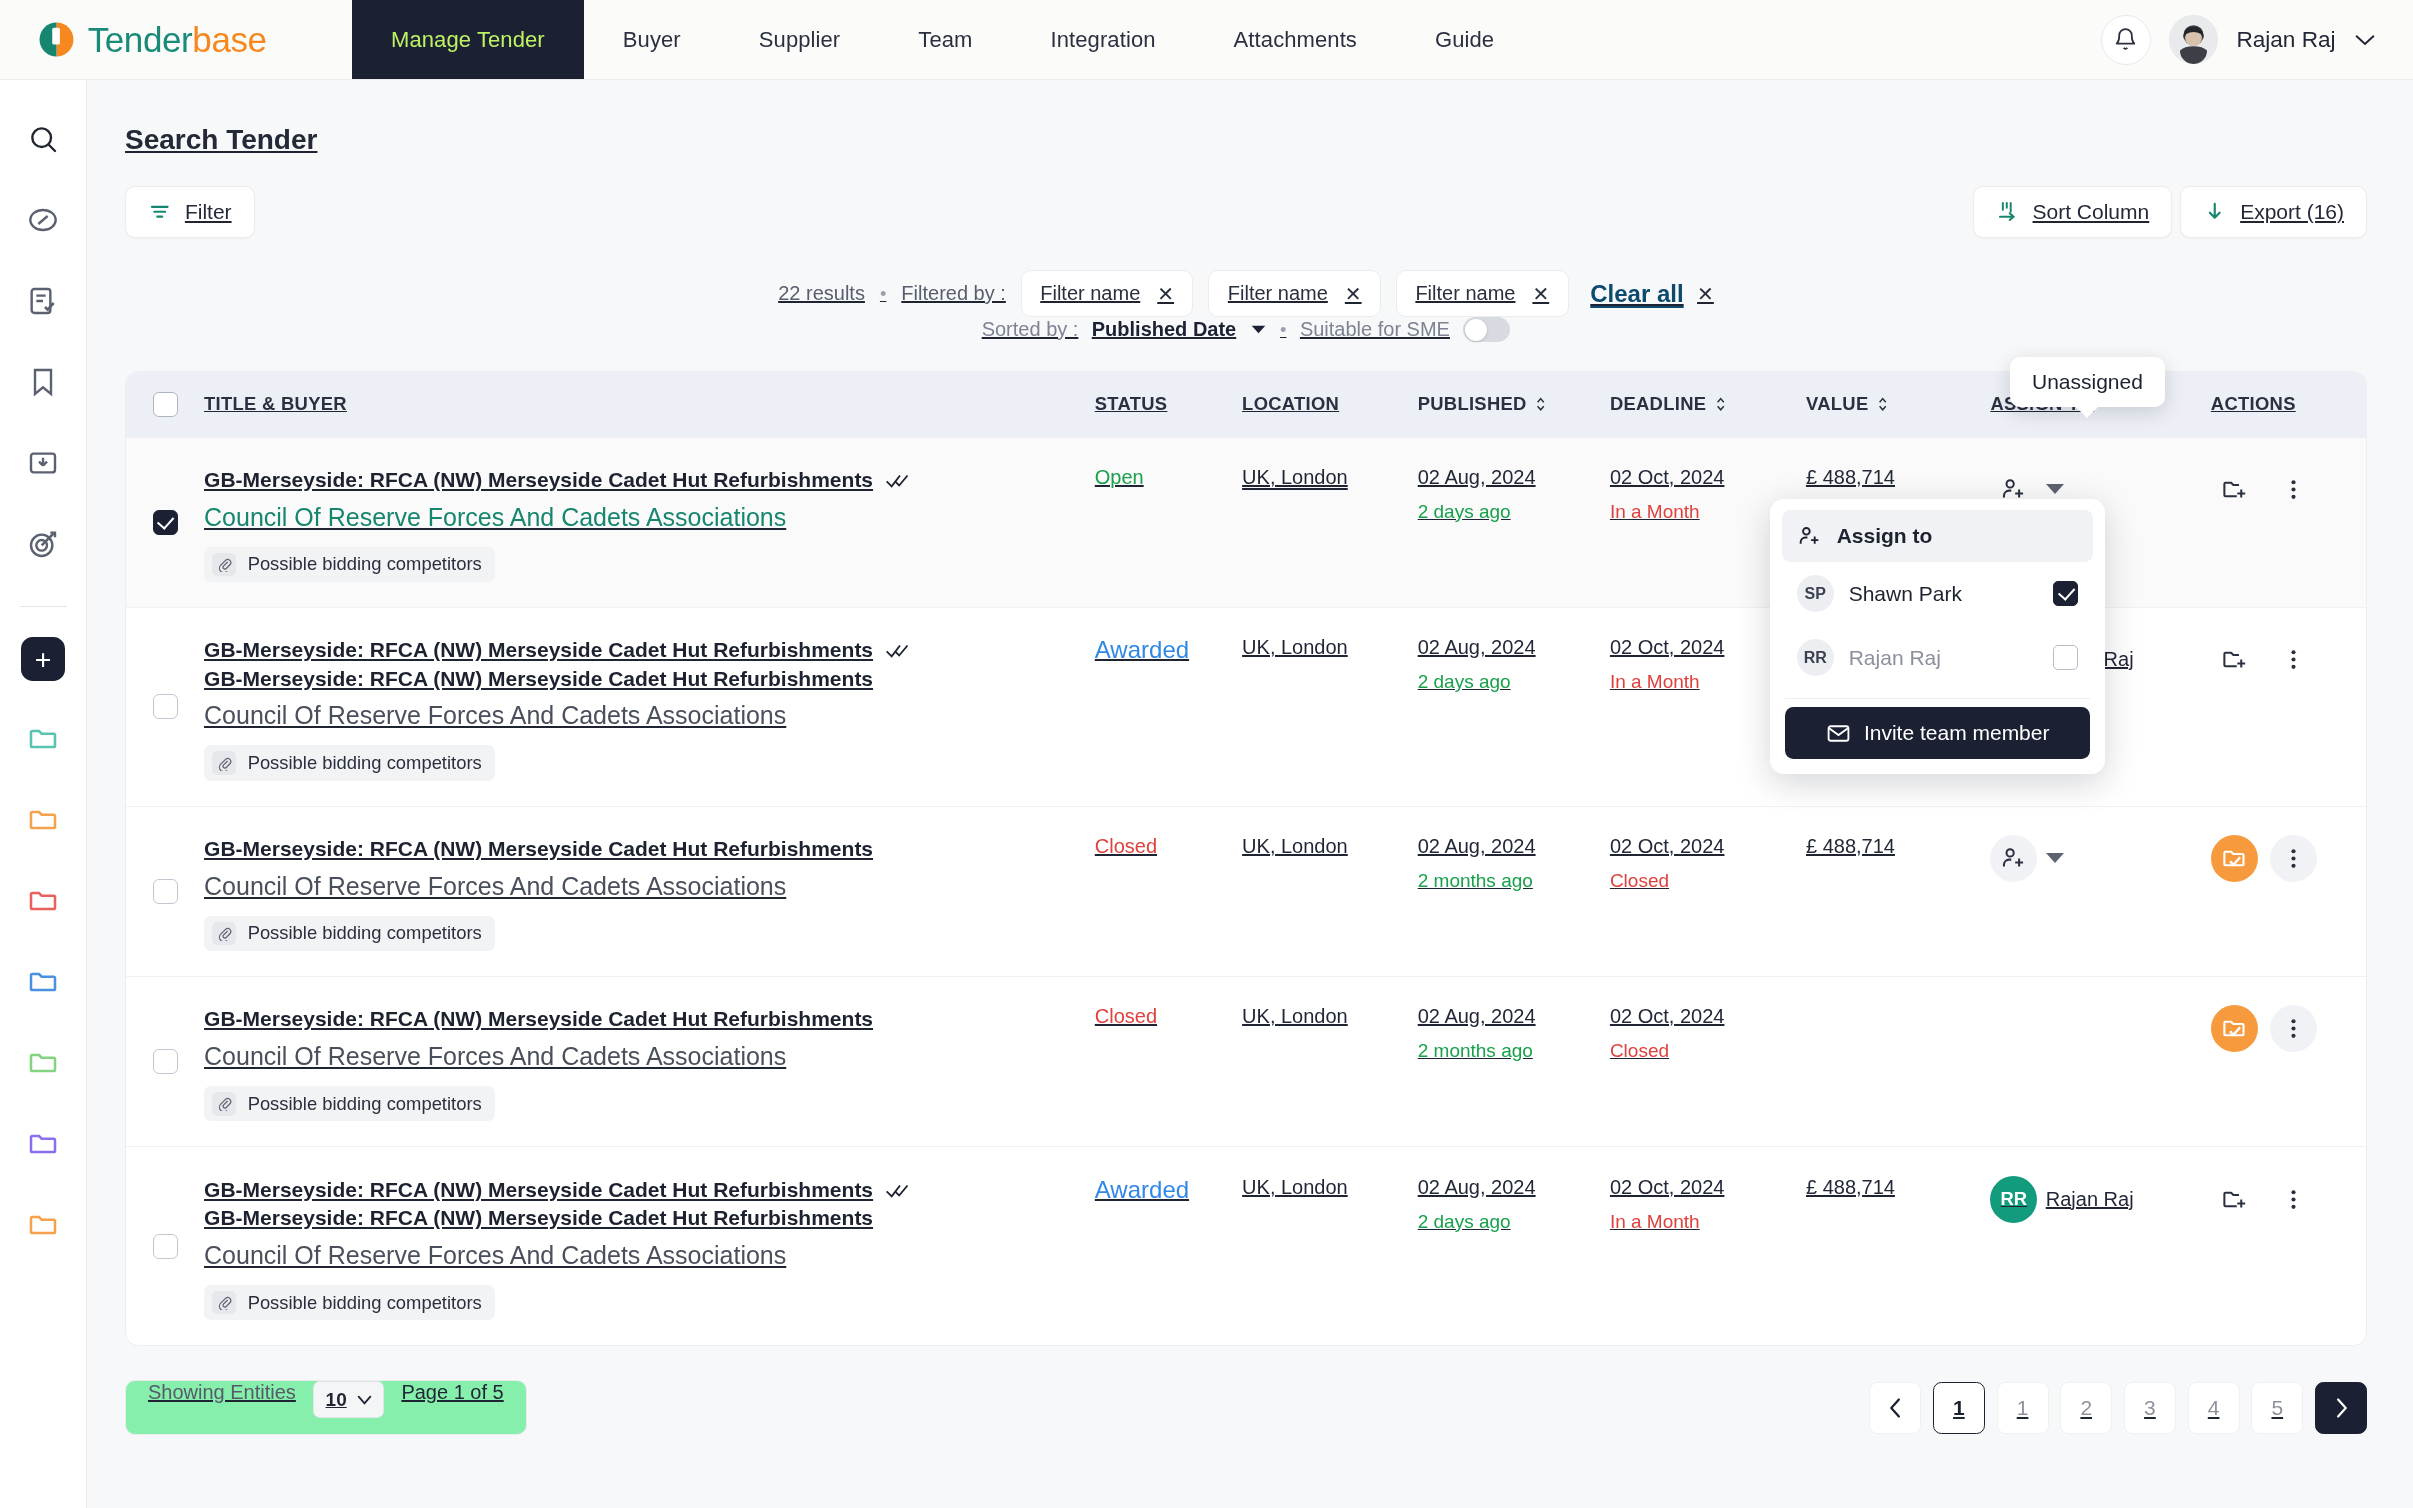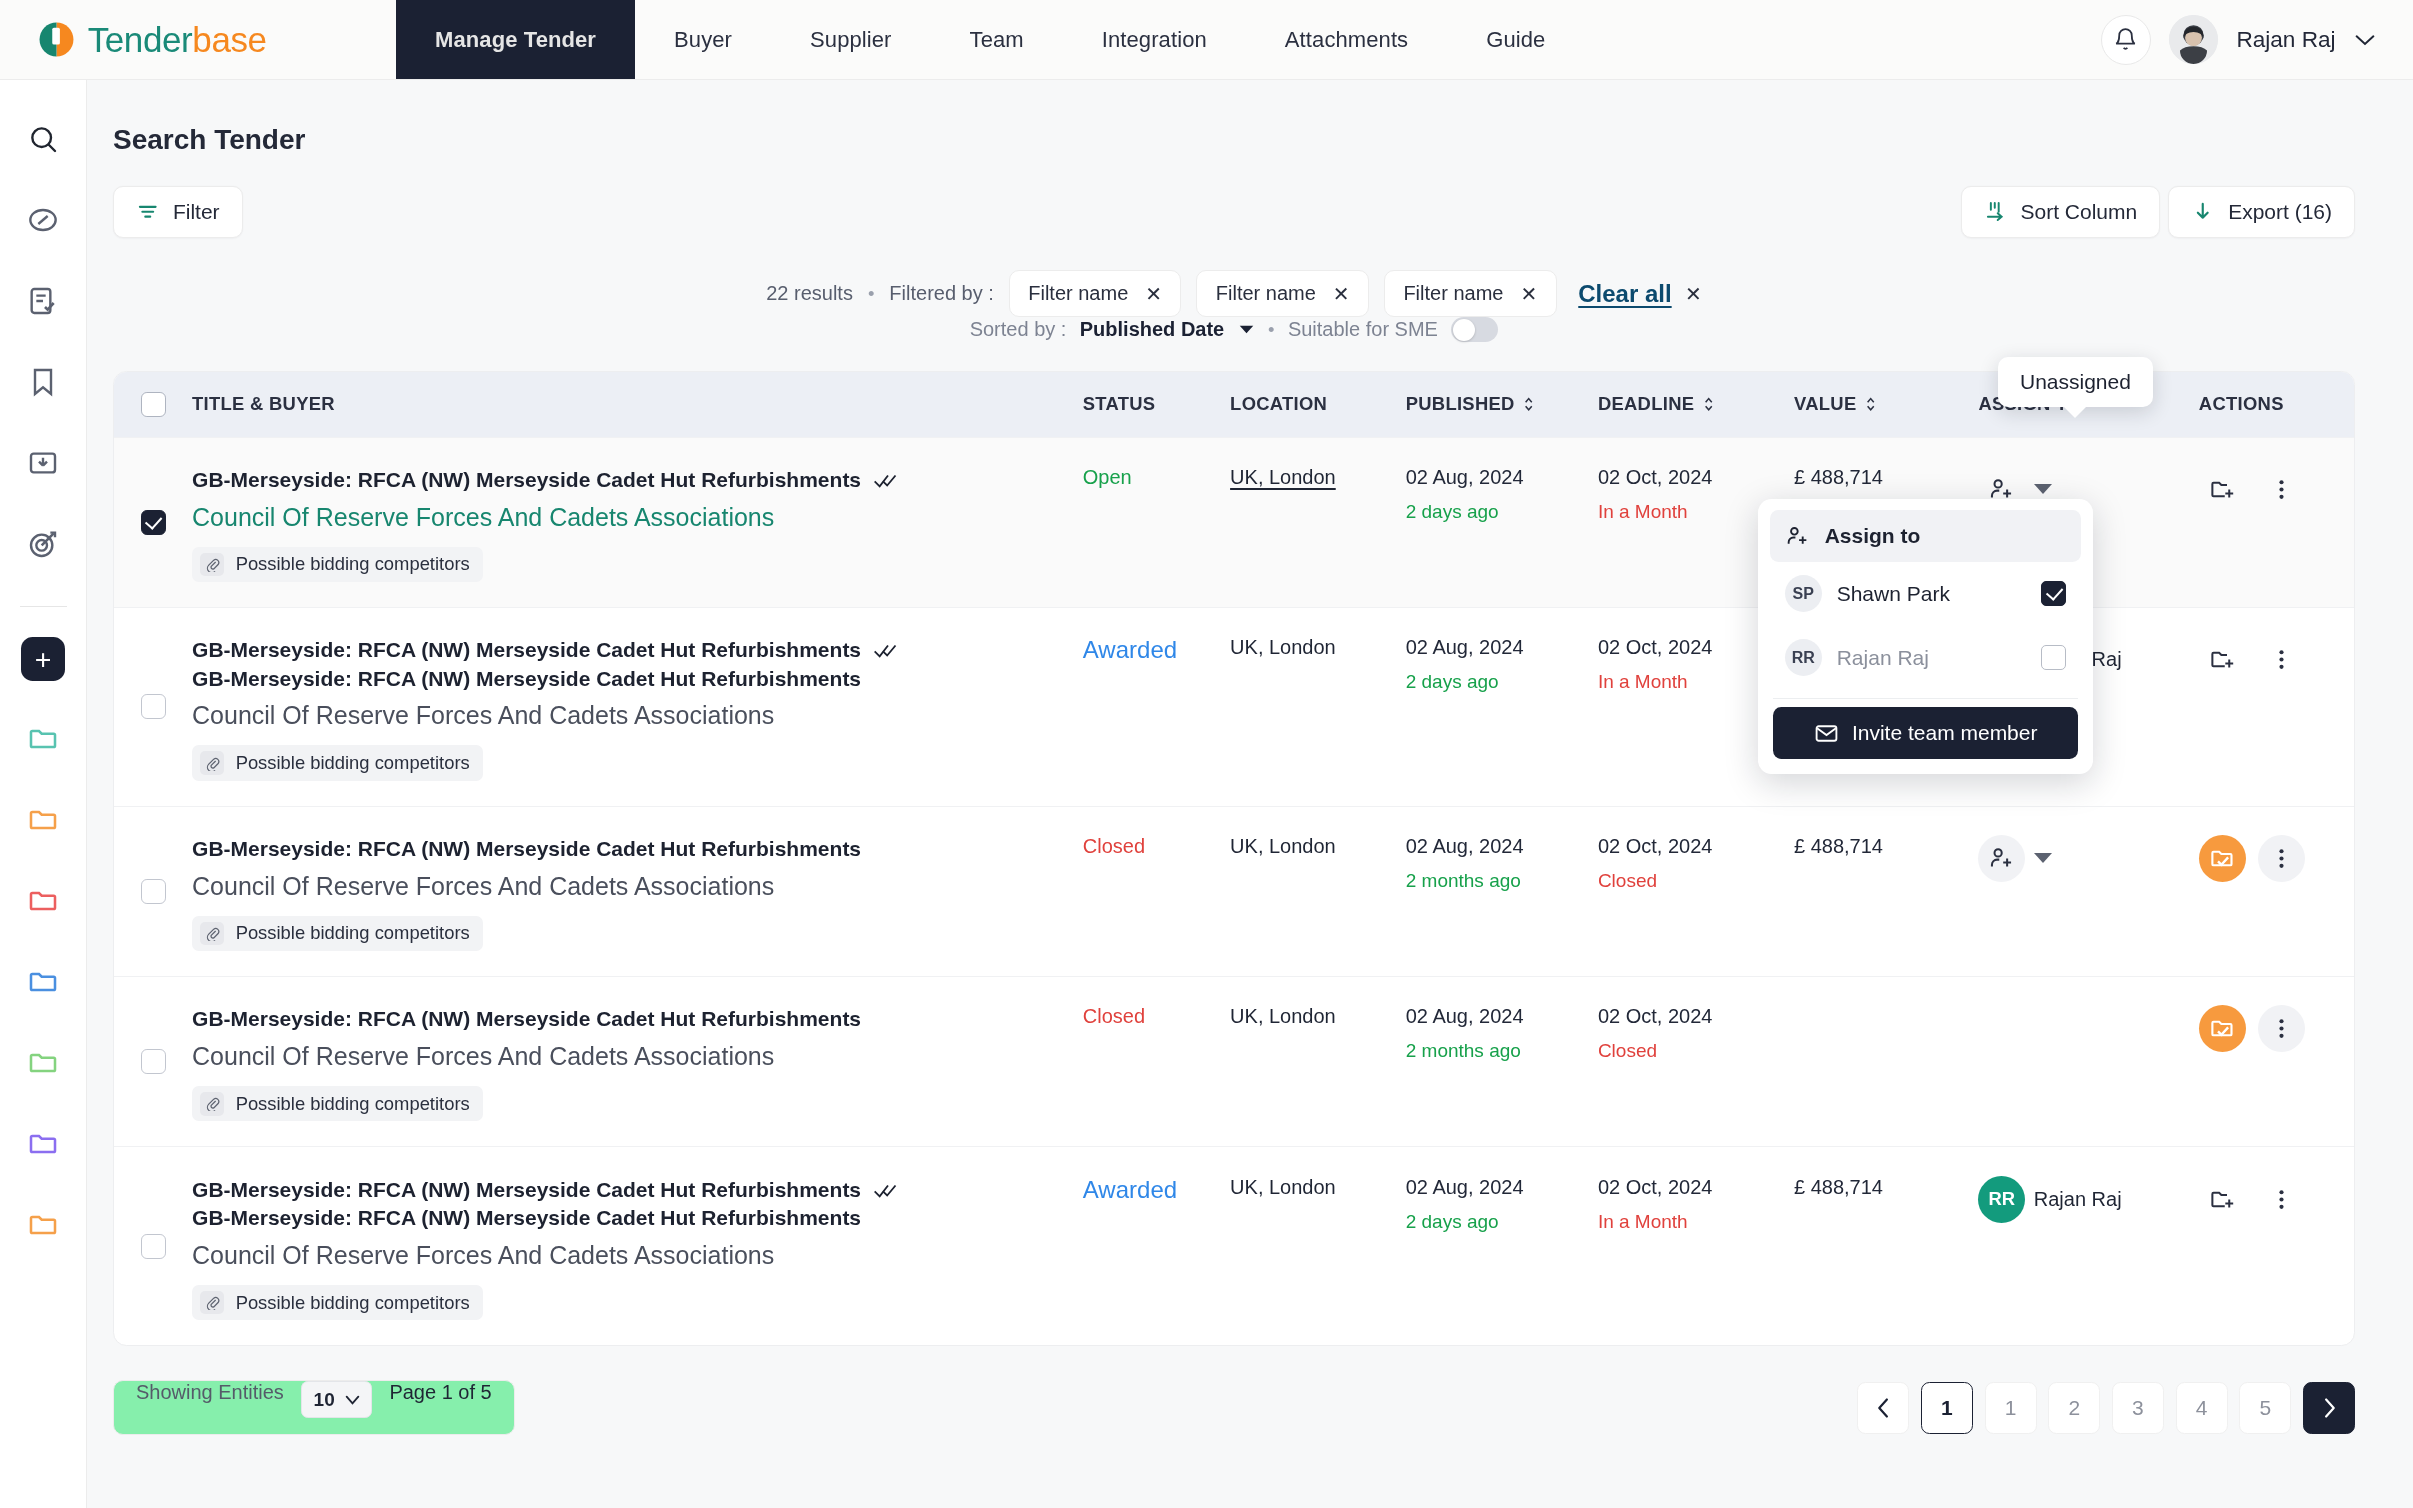--- a/index.html
+++ b/index.html
@@ -22,21 +22,21 @@
   .brand-text { font-size: 35px; font-weight: 400; letter-spacing: -0.4px; }
   .brand-t { color: #1a8a78; }
   .brand-b { color: #f6881f; }
 
   .nav { display: flex; align-items: stretch; flex: 1; }
   .nav-item {
     display: flex; align-items: center; justify-content: center;
     padding: 0 39px; font-size: 22px; color: #2b3040; cursor: pointer;
     letter-spacing: 0.1px;
   }
-  .nav-item.active { background: #1b2133; color: #e5e5e5; font-weight: 700; margin-left: 44px; }
+  .nav-item.active { background: #1b2133; color: #bef264; font-weight: 400; }
 
   .user-area { display: flex; align-items: center; gap: 18.4px; padding-right: 37px; }
   .bell-btn {
     width: 50px; height: 50px; border-radius: 50%; border: 0.8px solid #e9e9e9;
     background: #fff; display: flex; align-items: center; justify-content: center;
   }
   .avatar-photo {
     width: 49px; height: 49px; border-radius: 50%; background: #e8e9eb; overflow: hidden;
     display: flex; align-items: flex-end; justify-content: center; position: relative;
   }
@@ -55,21 +55,21 @@
   }
   .rail-div { width: 47px; height: 0.8px; background: #e6e6e6; margin: 5px 0 30px; }
   .rail-add {
     width: 44px; height: 44px; border-radius: 11.7px; background: #1b2133;
     display: flex; align-items: center; justify-content: center;
     color: #fff; font-size: 28.5px; line-height: 1; margin-bottom: 35px; cursor: pointer;
   }
   .rail-folder { width: 47px; height: 47px; margin-bottom: 34px; display:flex; align-items:center; justify-content:center; cursor: pointer;}
 
   
-  .main { position: absolute; left: 73px; top: 80px; width: 2326px; height: 1428px; background: #f7f8f9; }
+  .main { position: absolute; left: 85px; top: 80px; width: 2326px; height: 1428px; background: #f7f8f9; text-decoration: underline; }
   .page-title { font-size: 28px; font-weight: 600; color: #242938; padding: 44px 0 0 40px; }
 
   .toolbar { display: flex; align-items: center; justify-content: space-between; padding: 30px 44px 0 40px; }
   .btn {
     background: #fff; border: 0.8px solid #ececec; border-radius: 10px;
     height: 52px; display: inline-flex; align-items: center; gap: 13.4px;
     padding: 0 22px; font-size: 21px; color: #242938; cursor: pointer;
     box-shadow: 0 0.8px 1.7px rgba(16,24,40,.04);
   }
   .btn-group { display: flex; gap: 8px; }

